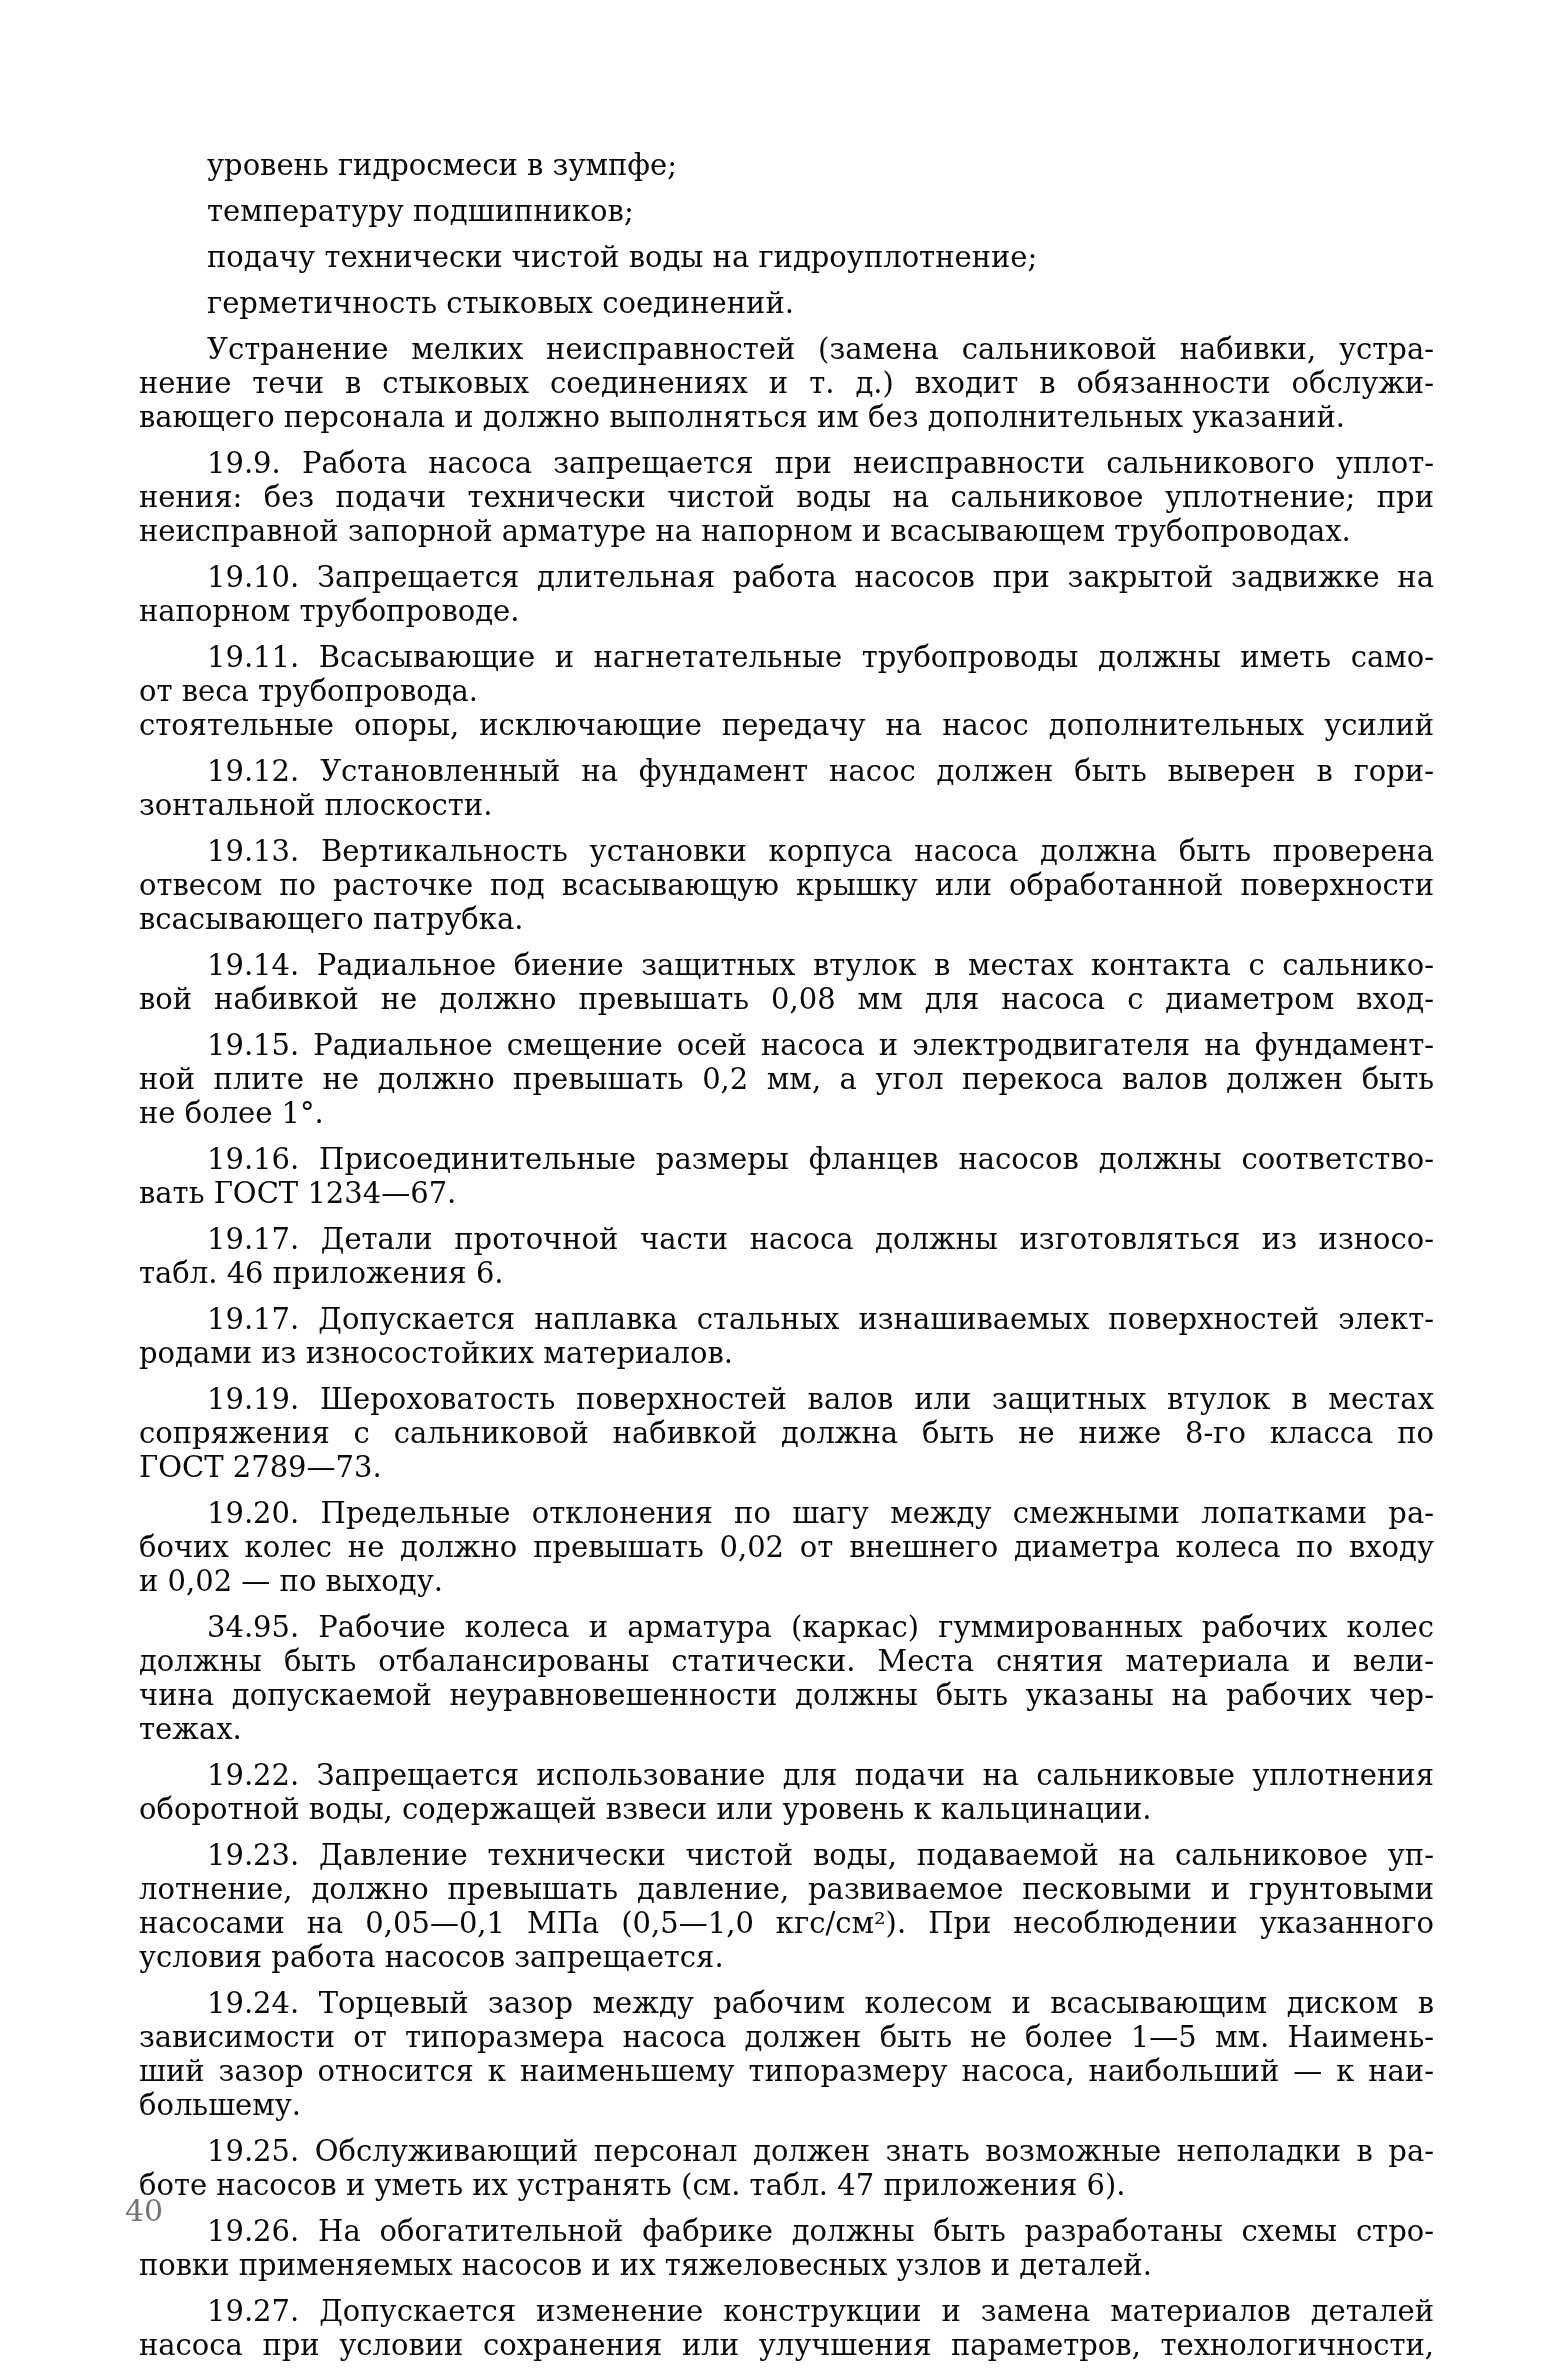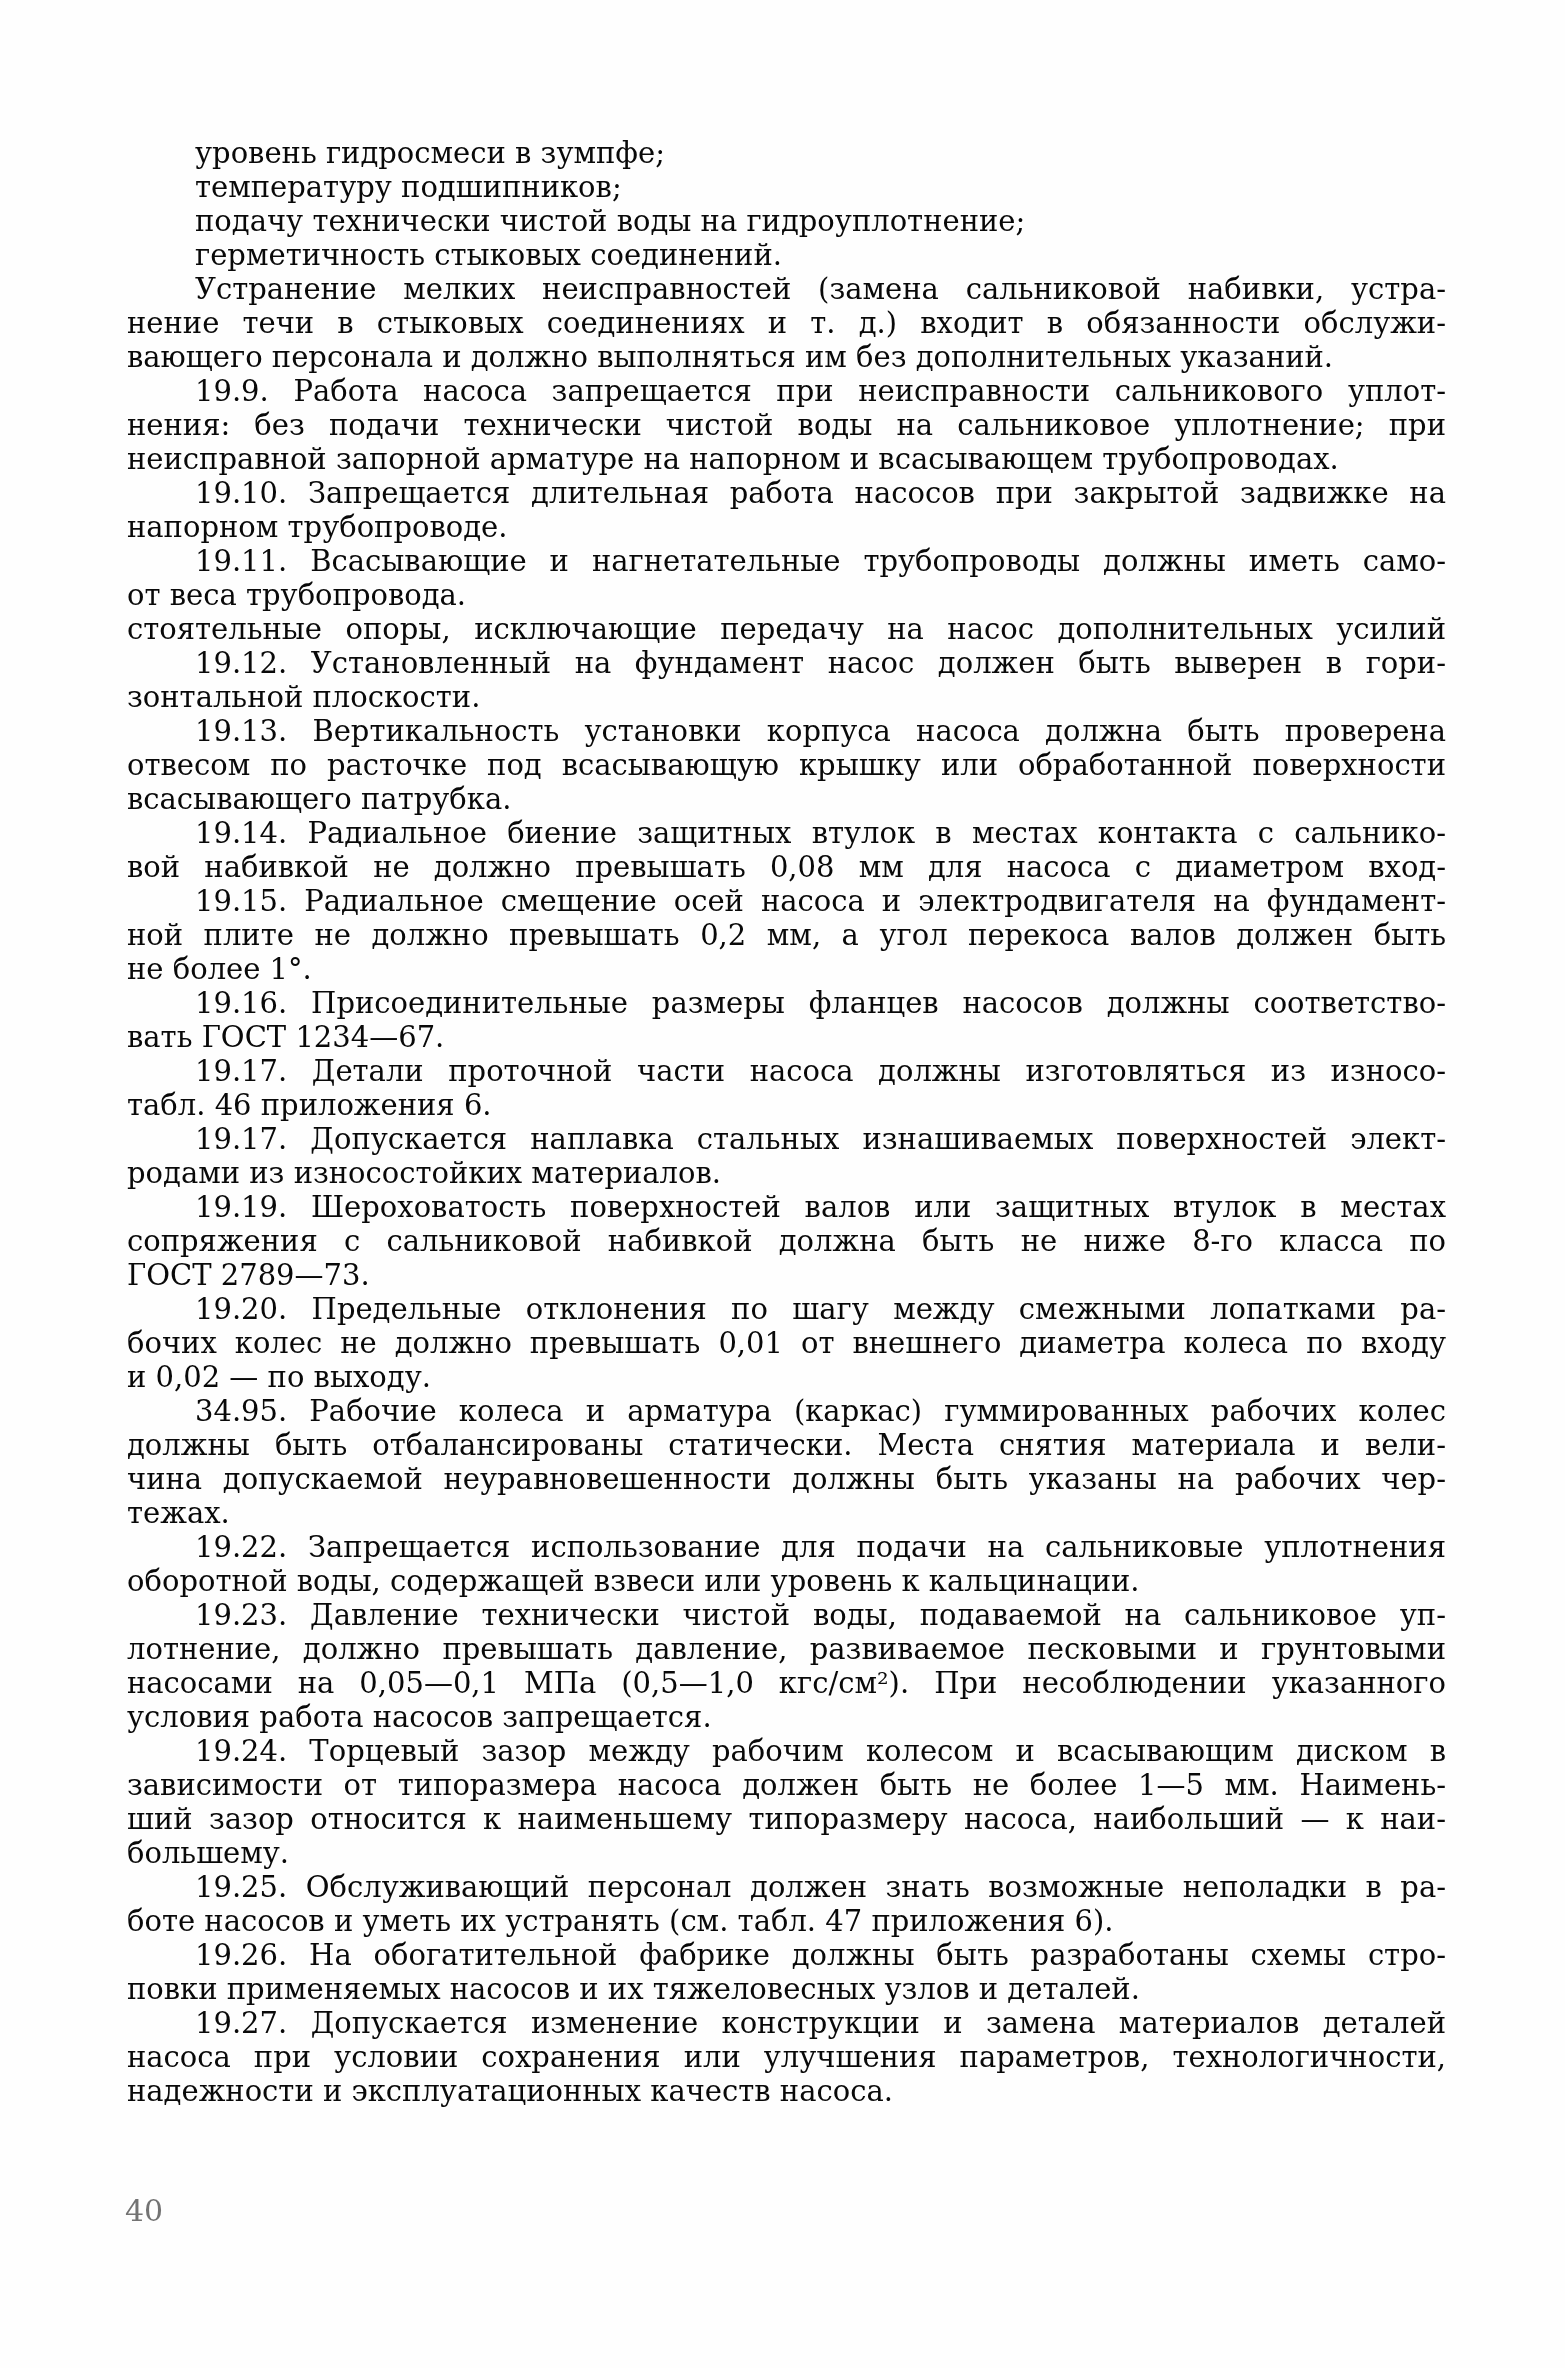--- a/index.html
+++ b/index.html
@@ -21,21 +21,21 @@
     background: #fefefe;
     color: #090909;
     font-family: "DejaVu Serif", "Liberation Serif", serif;
   }
   .text-block {
     position: absolute;
     left: 127px;
     top: 136px;
     width: 1319px;
   }
-  .para { margin: 0; padding: 0; }
+  .para { margin: 12px; padding: 0; }
   .line {
     font-size: 29px;
     line-height: 34px;
     height: 34px;
     text-align: justify;
     text-align-last: justify;
     white-space: normal;
     overflow: visible;
   }
   .line.ind { text-indent: 68px; }
@@ -115,21 +115,21 @@
         <div class="line ind">19.17. Допускается наплавка стальных изнашиваемых поверхностей элект-</div>
         <div class="line end">родами из износостойких материалов.</div>
       </div>
       <div class="para">
         <div class="line ind">19.19. Шероховатость поверхностей валов или защитных втулок в местах</div>
         <div class="line">сопряжения с сальниковой набивкой должна быть не ниже 8-го класса по</div>
         <div class="line end">ГОСТ 2789—73.</div>
       </div>
       <div class="para">
         <div class="line ind">19.20. Предельные отклонения по шагу между смежными лопатками ра-</div>
-        <div class="line">бочих колес не должно превышать 0,01 от внешнего диаметра колеса по входу</div>
+        <div class="line">бочих колес не должно превышать 0,02 от внешнего диаметра колеса по входу</div>
         <div class="line end">и 0,02 — по выходу.</div>
       </div>
       <div class="para">
         <div class="line ind">34.95. Рабочие колеса и арматура (каркас) гуммированных рабочих колес</div>
         <div class="line">должны быть отбалансированы статически. Места снятия материала и вели-</div>
         <div class="line">чина допускаемой неуравновешенности должны быть указаны на рабочих чер-</div>
         <div class="line end">тежах.</div>
       </div>
       <div class="para">
         <div class="line ind">19.22. Запрещается использование для подачи на сальниковые уплотнения</div>

